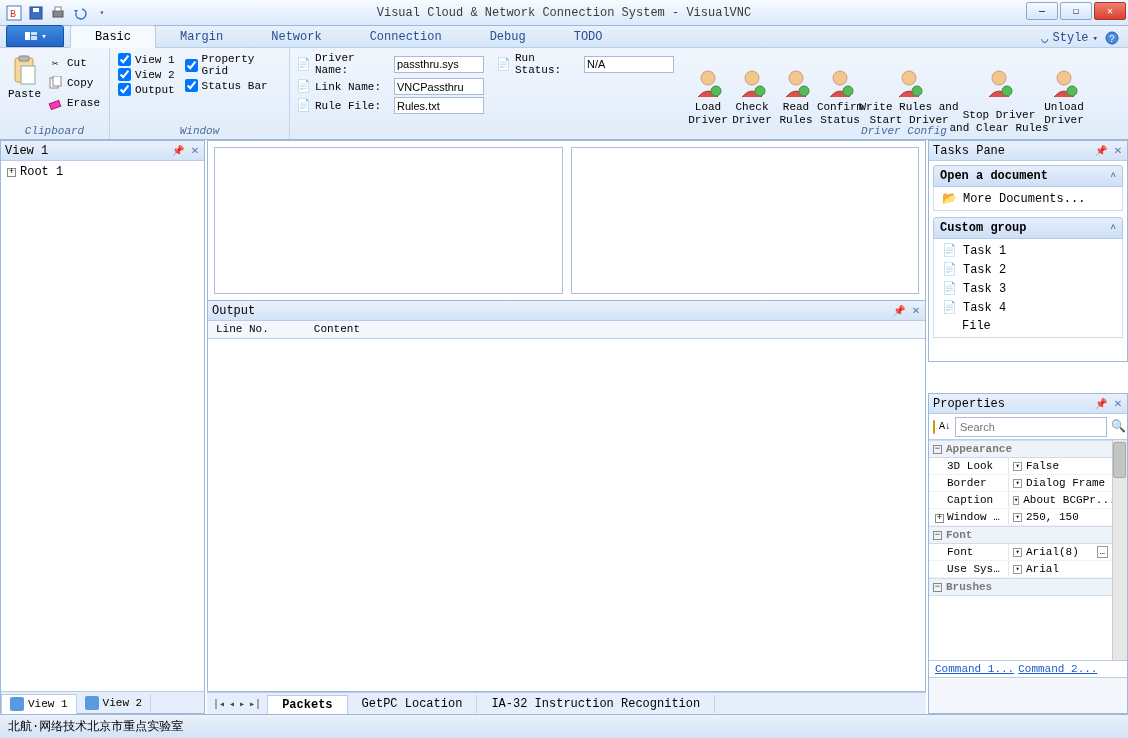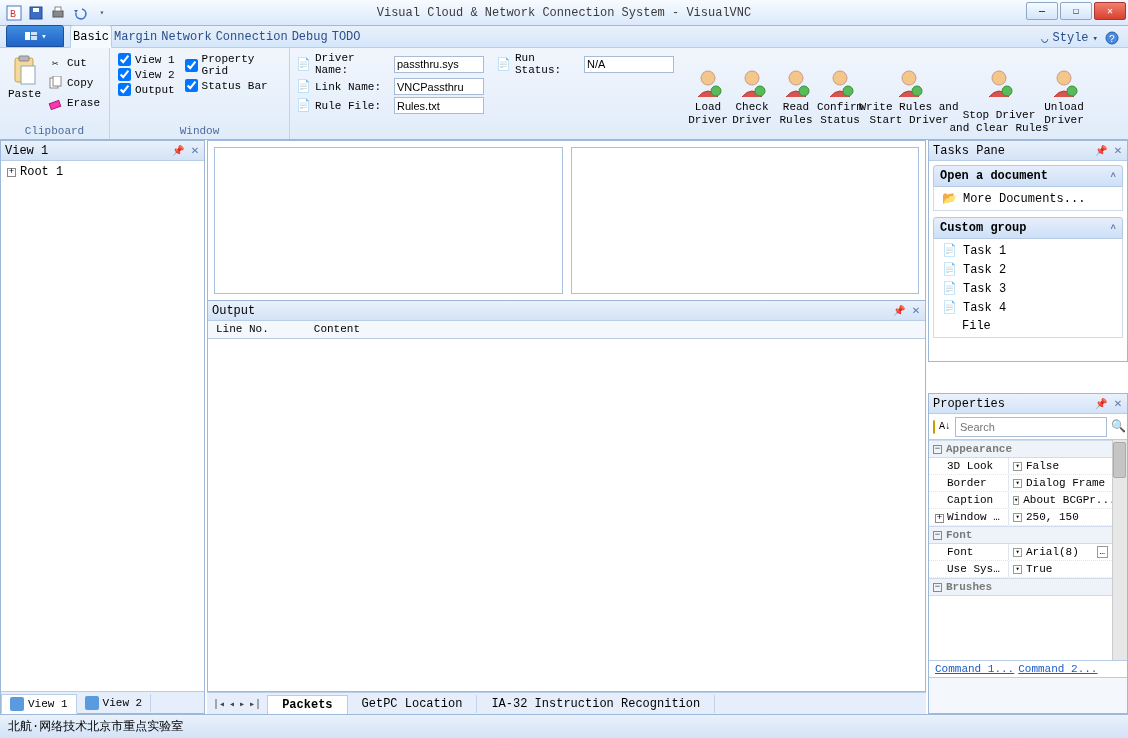--- a/index.html
+++ b/index.html
@@ -10,28 +10,28 @@
   .tb-left { display: flex; align-items: center; padding-left: 4px; gap: 2px; }
   .tb-icon { width: 20px; height: 20px; display: inline-flex; align-items:center; justify-content:center; }
   .tb-title { position:absolute; left:0; right:0; text-align:center; font-size:12px; color:#3b3b3b; pointer-events:none;}
   .tb-sys { position:absolute; right:2px; top:2px; display:flex; }
   .sysbtn { width:32px; height:18px; border:1px solid #8fa8c8; background:linear-gradient(#f5faff,#d4e6fb); border-radius:2px; margin-left:2px; display:flex; align-items:center; justify-content:center; font-size:10px;}
   .sysbtn.close{ background:linear-gradient(#f08070,#d9412f); border-color:#a33; color:#fff;}
 
   
   .ribtabs { height:22px; background:linear-gradient(#e9f1fb,#d5e6fa); border-bottom:1px solid #b9cde6; display:flex; align-items:flex-end; padding-left:0; position:relative;}
   .app-menu { width:58px; height:22px; background:linear-gradient(#3f8de0,#2164c7); border:1px solid #1b4e9b; border-radius:3px 3px 0 0; display:flex; align-items:center; justify-content:center; margin-left:6px; margin-right:6px;}
-  .ribtab { padding:4px 2px 3px; color:#2a4e8c; cursor:default; font-size:12px;}
+  .ribtab { padding:4px 24px 3px; color:#2a4e8c; cursor:default; font-size:12px;}
   .ribtab.active{ background:#f5faff; border:1px solid #b9cde6; border-bottom:1px solid #f5faff; border-radius:3px 3px 0 0; color:#000; position:relative; top:1px;}
   .rib-right{ position:absolute; right:6px; top:2px; display:flex; align-items:center; gap:4px; color:#2a4e8c;}
 
   
   .ribbody{ height:92px; background:linear-gradient(#f1f6fd,#e1ecfa); border-bottom:1px solid #9db8d9; display:flex; }
   .ribgroup{ border-right:1px solid #c2d4eb; padding:4px 6px 2px; display:flex; flex-direction:column; position:relative;}
-  .ribgroup-title{ text-align:center; font-size:11px; color:#4b6a9b; position:absolute; bottom:2px; left:0; right:0;}
+  .ribgroup-title{ text-align:center; font-size:11px; color:#4b6a9b; position:absolute; bottom:2px; left:0; right:0;font-style:italic;}
   .bigbtn{ display:flex; flex-direction:column; align-items:center; width:44px; padding:2px; text-align:center; line-height:13px; font-size:11px;}
   .bigbtn .ico{ width:32px; height:32px; border-radius:4px; margin-bottom:2px; display:flex; align-items:center; justify-content:center; font-size:18px;}
   .hbtns{ display:flex; flex-direction:column; gap:2px; padding-top:2px;}
   .smallbtn{ display:flex; align-items:center; gap:4px; padding:1px 4px; font-size:11px;}
   .check{ display:flex; align-items:center; gap:4px; padding:1px 2px; font-size:11px;}
   .check input{ width:13px; height:13px;}
   .field-row{ display:flex; align-items:center; gap:4px; margin-bottom:2px;}
   .field-label{ font-size:11px; width:80px;}
   .field-input{ width:90px; height:17px; border:1px solid #a8bcd6; background:#fff; font-size:11px; padding:0 2px;}
   .rib-rightside{ display:flex; margin-left:auto;}
@@ -336,20 +336,21 @@
             <svg width="32" height="32">
               <circle cx="16" cy="11" r="7" fill="#f3c78a" stroke="#c98"></circle>
               <path d="M6 30 Q16 18 26 30" fill="#d9534f" stroke="#b33"></path>
               <circle cx="24" cy="24" r="5" fill="#5cb85c" stroke="#393"></circle>
             </svg>
           </span>
           <span style="white-space:pre;text-align:center;">Unload
 Driver</span>
         </div>
     </div>
+    <div class="ribgroup-title">Driver Config</div>
   </div>
 </div>
 
 <div class="main">
 
   <div class="pane leftpane">
     <div class="pane-header">
       <span>View  1</span>
       <div class="btns">
           <button class="pinx">📌</button>
@@ -511,21 +512,21 @@
               <div class="prop-val">
                 <span class="prop-ddl">▾</span>
                 <span>Arial(8)</span>
                 <span style="margin-left:auto;border:1px solid #999;padding:0 2px;font-size:9px;">…</span>
               </div>
             </div>
         <div class="prop-row">
               <div class="prop-name">Use Syste...</div>
               <div class="prop-val">
                 <span class="prop-ddl">▾</span>
-                <span>True</span>
+                <span>Arial</span>
               </div>
             </div>
         <div class="prop-cat">
               <span class="tree-exp">−</span>
               <span>Brushes</span>
             </div>
        </div>
        <div class="prop-scrollbar">
             <div class="prop-thumb"></div>
           </div>

